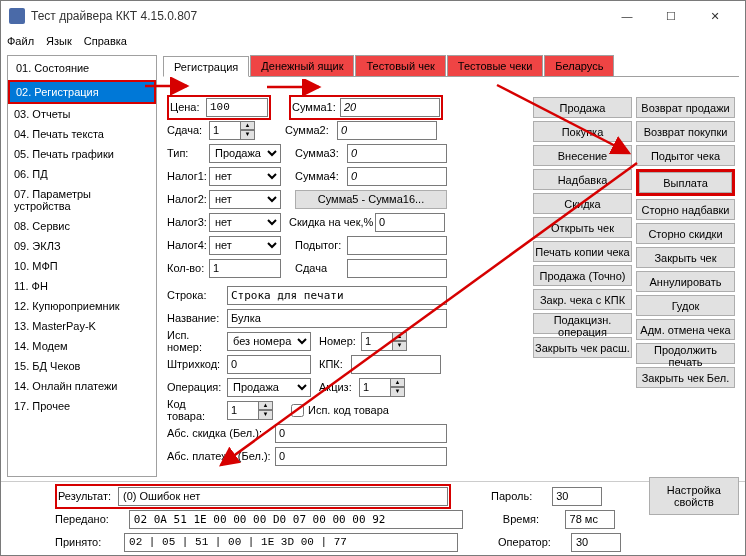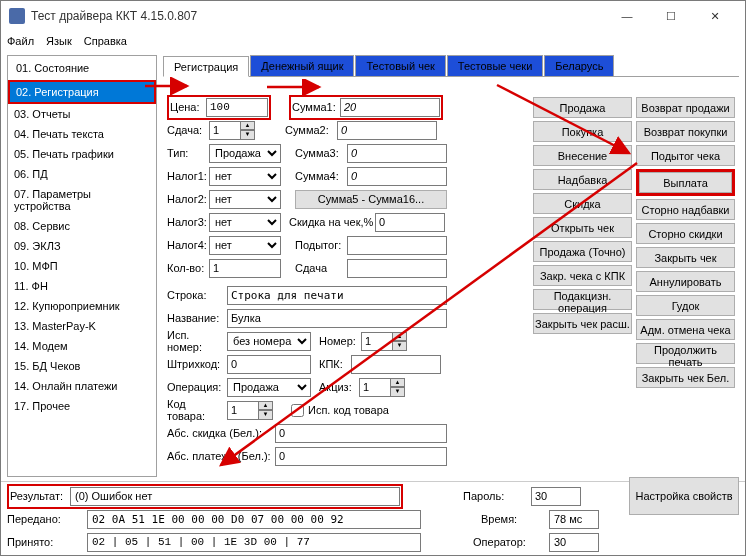--- a/index.html
+++ b/index.html
@@ -16,21 +16,21 @@
 .content { display: flex; height: 430px; }
 
 .sidebar { width: 150px; border: 1px solid #a0a0a0; margin: 4px 0 4px 6px; overflow-y: auto; background:#fff; }
 .sidebar .sbwrap { border: 2px solid transparent; }
 .sidebar .sbwrap.hl { border: 2px solid #d60000; }
 .sidebar .item { padding: 4px 6px; cursor: default; }
 .sidebar .item.sel { background: #0078d7; color: #fff; }
 
 .mainarea { flex: 1; position: relative; padding: 4px 6px 0 6px; }
 .tabs { display: flex; gap: 0; border-bottom: 1px solid #a0a0a0; }
-.tab { padding: 4px 10px 3px 10px; border: 1px solid #a0a0a0; border-bottom: none; background: #1d4ed8; margin-right: 1px; cursor: default; }
+.tab { padding: 4px 10px 3px 10px; border: 1px solid #a0a0a0; border-bottom: none; background: #ef4444; margin-right: 1px; cursor: default; }
 .tab.sel { background: #fff; border-bottom: 1px solid #fff; position: relative; top: 1px; }
 
 .form { padding: 20px 4px; display: flex; }
 .col-form { flex: 1; }
 .row { display: flex; align-items: center; margin-bottom: 3px; height: 20px; }
 .lbl { width: 60px; text-align: left; padding-right: 4px; }
 .lbl-w2 { width: 108px; }
 input[type=text], select { height: 19px; border: 1px solid #7a7a7a; padding: 1px 3px; background: #fff; }
 select { padding: 0 1px; }
 .inp-s { width: 62px; font-family: Liberation Mono, monospace; }
@@ -40,21 +40,21 @@
 
 .btncol { width: 210px; display:flex; gap:4px; padding-left:8px; }
 .btncol .bc { width: 100px; display:flex; flex-direction:column; gap:3px; }
 button.ab { height: 21px; border: 1px solid #adadad; background: #e1e1e1; cursor: default; font-size:11px; }
 button.ab2 { height: 19px; border: 1px solid #adadad; background: #e1e1e1; cursor: default; font-size:11px; padding:0 6px; }
 
 .btnhl { border: 3px solid #d60000; padding:0; }
 .btnhl button { width: 100%; }
 
 .bottom { border-top: 1px solid #ccc; padding: 4px 6px; position:relative; }
-.brow { display:flex; align-items:center; margin-bottom:3px; height:20px; gap:20px; }
+.brow { display:flex; align-items:center; margin-bottom:3px; height:20px; gap:20px;margin-left:48px; }
 .brow .blbl { width: 60px; }
 .brow .bval { border:1px solid #7a7a7a; padding:1px 4px; height:19px; background:#fff; flex:0 0 auto; display:flex; align-items:center; }
 
 svg.arrow { position:absolute; pointer-events:none; z-index:100; }
 
 .spinner { display:flex; }
 .spinner input { width: 32px; }
 .spinbtns { width:14px; display:flex; flex-direction:column; }
 .spinbtns div { flex:1; border:1px solid #7a7a7a; border-left:none; font-size:6px; text-align:center; line-height:7px; background:#e1e1e1;}
 </style>
@@ -253,20 +253,21 @@
       </div>
 
       <div class="btncol">
         <div class="bc">
           <button class="ab">Продажа</button>
           <button class="ab">Покупка</button>
           <button class="ab">Внесение</button>
           <button class="ab">Надбавка</button>
           <button class="ab">Скидка</button>
           <button class="ab">Открыть чек</button>
+          <button class="ab">Печать копии чека</button>
           <button class="ab">Продажа (Точно)</button>
           <button class="ab">Закр. чека с КПК</button>
           <button class="ab">Подакцизн. операция</button>
           <button class="ab">Закрыть чек расш.</button>
         </div>
         <div class="bc">
           <button class="ab">Возврат продажи</button>
           <button class="ab">Возврат покупки</button>
           <button class="ab">Подытог чека</button>
           <div class="btnhl"><button class="ab">Выплата</button></div>

